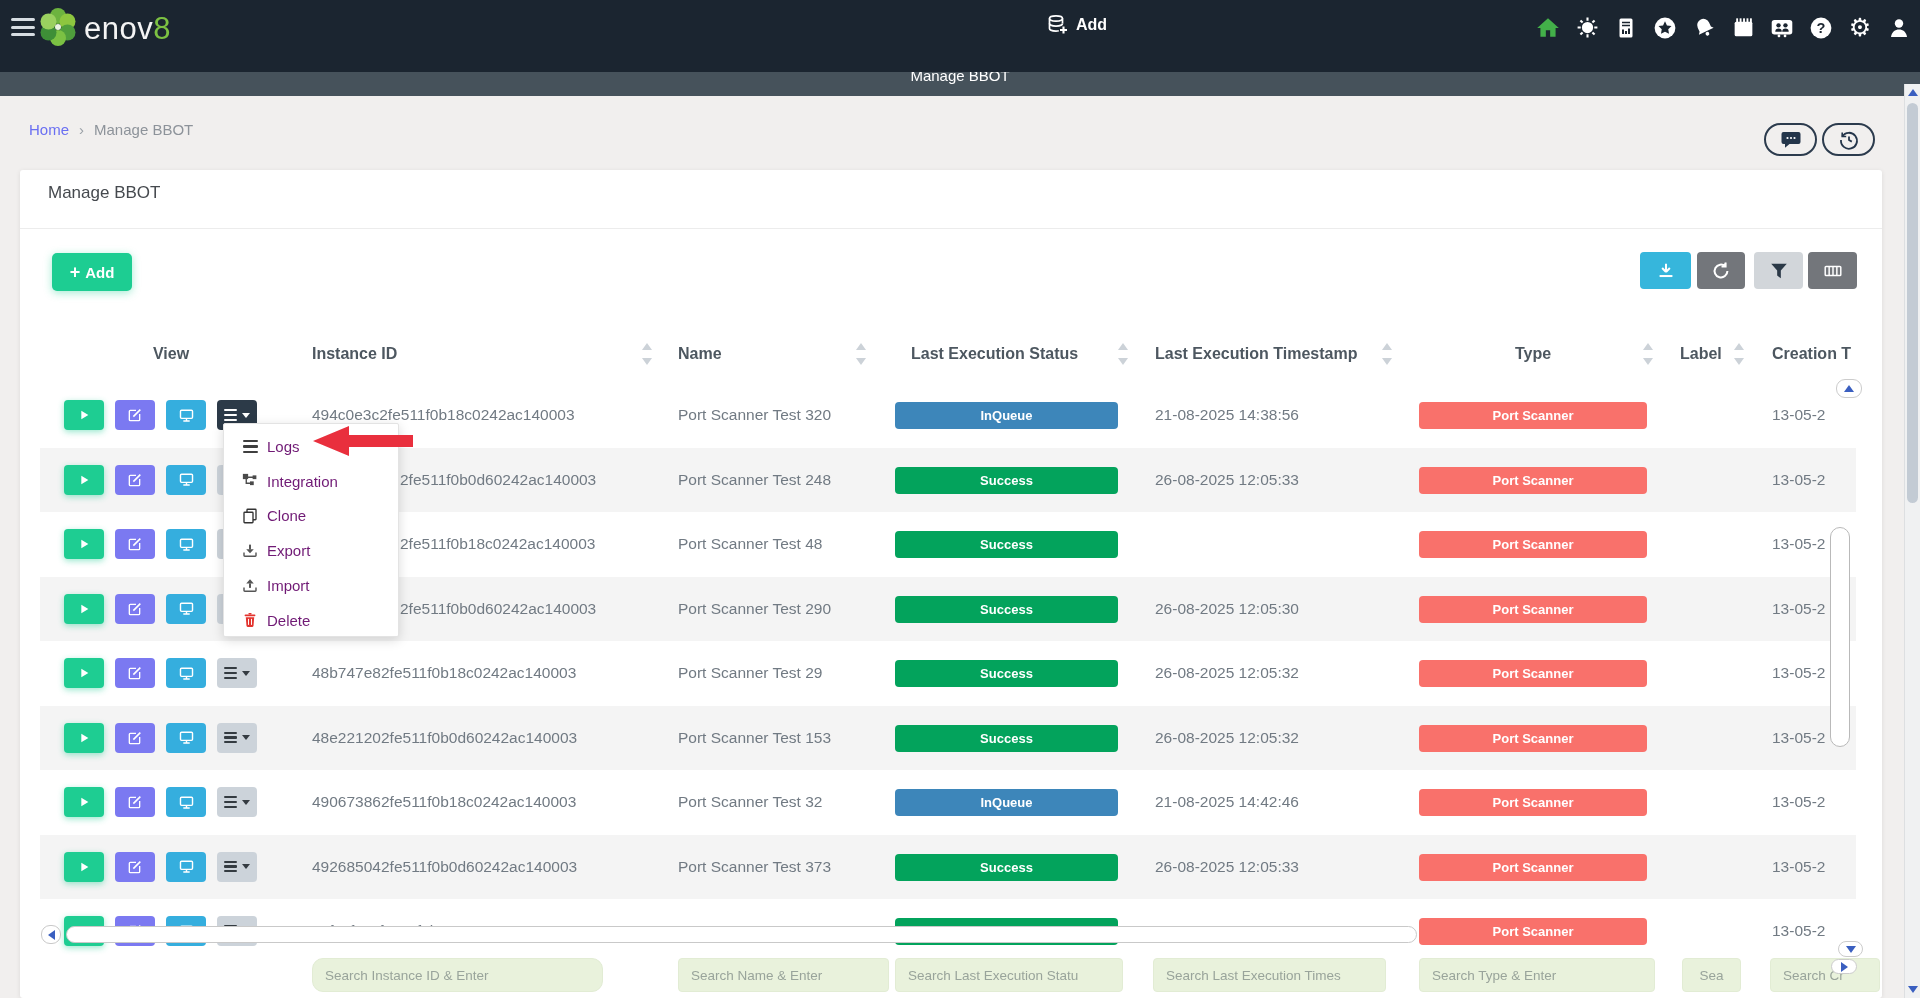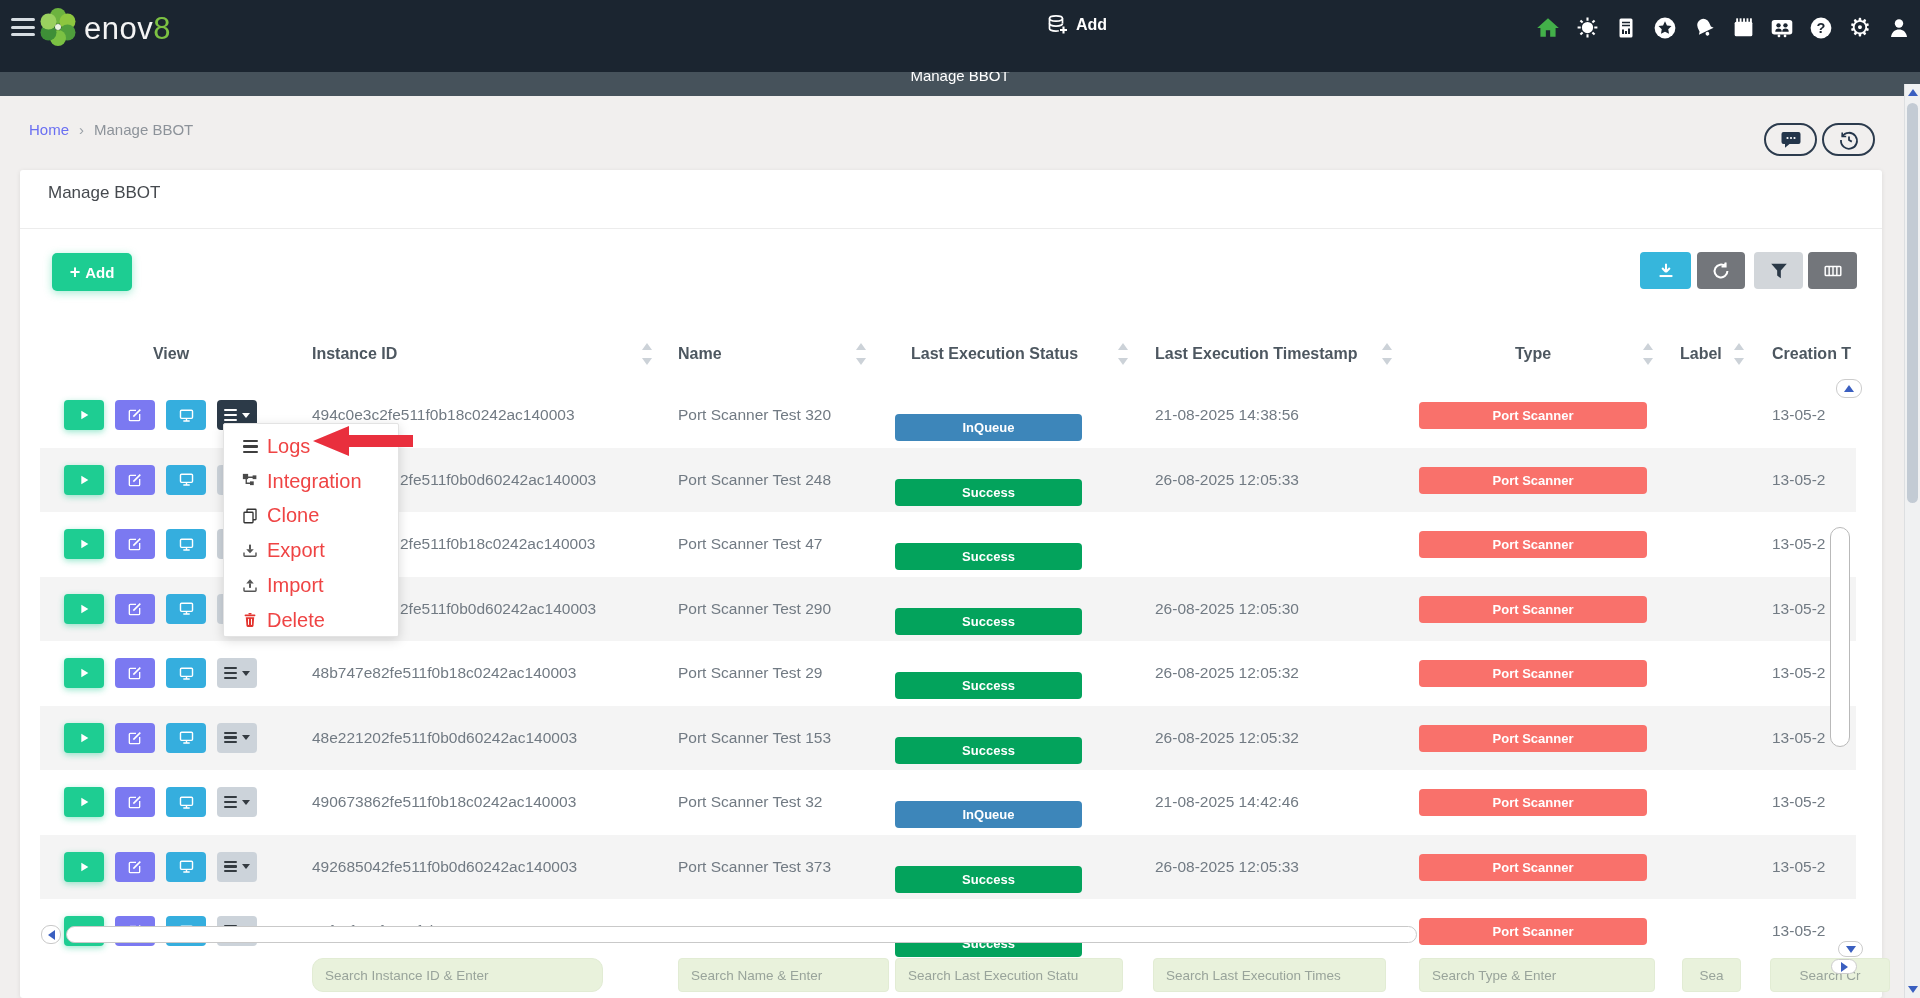--- a/index.html
+++ b/index.html
@@ -75,26 +75,26 @@
   .menu-btn.active .mb-glyph span { background:#fff; }
   .mb-caret { width:0; height:0; border-left:4px solid transparent; border-right:4px solid transparent; border-top:5px solid #343b41; margin-left:2px; }
   .menu-btn.active .mb-caret { border-top-color:#fff; }
   .cell { top:0; height:64.5px; display:flex; align-items:center; font-size:15.5px; color:#717a83; }
   .cell-id { left:292px; width:360px; }
   .cell-id.partial { padding-left:88px; }
   .cell-name { left:658px; width:230px; }
   .cell-ts { left:1135px; width:250px; }
   .cell-creation { left:1752px; width:110px; }
   .badge { top:19px; height:27px; border-radius:4px; color:#fff; font-weight:bold; font-size:13px; display:flex; align-items:center; justify-content:center; }
-  .status-badge { left:875px; width:187px;margin-top:12px; }
+  .status-badge { left:875px; width:223px; }
   .type-badge { left:1399px; width:228px; }
 
   
   .ctx-menu { position:absolute; left:223px; top:423px; width:176px; height:214px; background:#fff; border:1px solid #e3e3e3; border-radius:2px; box-shadow:0 3px 12px rgba(0,0,0,.15); z-index:20; padding-top:5px; }
-  .ctx-item { height:34.8px; display:flex; align-items:center; padding-left:17px; gap:8px; font-size:20px; color:#ef4444; cursor:pointer; }
+  .ctx-item { height:34.8px; display:flex; align-items:center; padding-left:17px; gap:8px; font-size:15px; color:#701a75; cursor:pointer; }
   .ctx-item .ic { width:18px; height:18px; display:flex; align-items:center; justify-content:center; }
   .logs-glyph { display:flex; flex-direction:column; gap:3px; }
   .logs-glyph span { width:15px; height:2.4px; background:#3f3f3f; border-radius:1px; }
 
   
   .red-arrow { position:absolute; left:313px; top:426px; width:100px; height:30px; background:#e92f3d; clip-path:polygon(0 50%,36% 0,36% 30%,100% 30%,100% 70%,36% 70%,36% 100%); filter:drop-shadow(2px 3px 2px rgba(0,0,0,.35)); z-index:25; }
 
   
   .hscroll-left { position:absolute; left:41px; top:925px; width:20px; height:19px; background:#fff; border:1px solid #c9c9c9; border-radius:9px; z-index:3; display:flex; align-items:center; justify-content:center; }
   .hscroll-thumb { position:absolute; left:66px; top:926px; width:1351px; height:17px; background:#fff; border:1px solid #c9c9c9; border-radius:9px; z-index:3; }
@@ -110,21 +110,21 @@
   .page-scrollbar { position:absolute; left:1904px; top:84px; width:16px; height:914px; background:#f0f1f2; border-left:1px solid #dddfe1; z-index:40; }
   .ps-up { position:absolute; left:3px; top:5px; } .ps-dn { position:absolute; left:3px; bottom:5px; }
   .ps-thumb { position:absolute; left:2px; top:19px; width:11px; height:400px; background:#c3cbd4; border-radius:6px; }
 
   
   .filter-input { position:absolute; top:958px; height:34px; background:#e9f2dc; border:1px solid #e2ecd4; border-radius:4px; font-size:13.5px; color:#6d7a6e; padding:0 12px; outline:none; z-index:2; }
   .filter-input::placeholder { color:#99a49b; }
   .f1 { left:312px; width:291px;border-radius:11px; } .f2 { left:678px; width:211px; }
   .f3 { left:895px; width:228px; } .f4 { left:1153px; width:233px; }
   .f5 { left:1419px; width:236px; } .f6 { left:1682px; width:59px; text-align:center; }
-  .f7 { left:1770px; width:120px; text-align:center; }
+  .f7 { left:1770px; width:110px; }
 </style>
 </head>
 <body>
 
 <div id="app">
 
   <div class="navbar">
     <div class="hamburger">
         <span></span>
         <span></span>
@@ -425,21 +425,21 @@
       </button>
       <button class="act-btn menu-btn">
         <span class="mb-glyph">
             <span></span>
             <span></span>
             <span></span>
           </span>
         <span class="mb-caret"></span>
       </button>
       <div class="cell cell-id partial">2fe511f0b18c0242ac140003</div>
-      <div class="cell cell-name">Port Scanner Test 47</div>
+      <div class="cell cell-name">Port Scanner Test 48</div>
       <div class="badge status-badge" style="background: rgb(3, 163, 92);">Success</div>
       <div class="badge type-badge" style="background: rgb(249, 113, 107);">Port Scanner</div>
       <div class="cell cell-creation">13-05-2</div>
     </div>
       <div class="trow stripe" style="top: 576.5px;">
       <button class="act-btn play-btn">
         <svg width="16" height="16" viewBox="0 0 24 24">
             <path d="M8 5.5L18.5 12 8 18.5z" fill="#fff"></path>
           </svg>
       </button>

